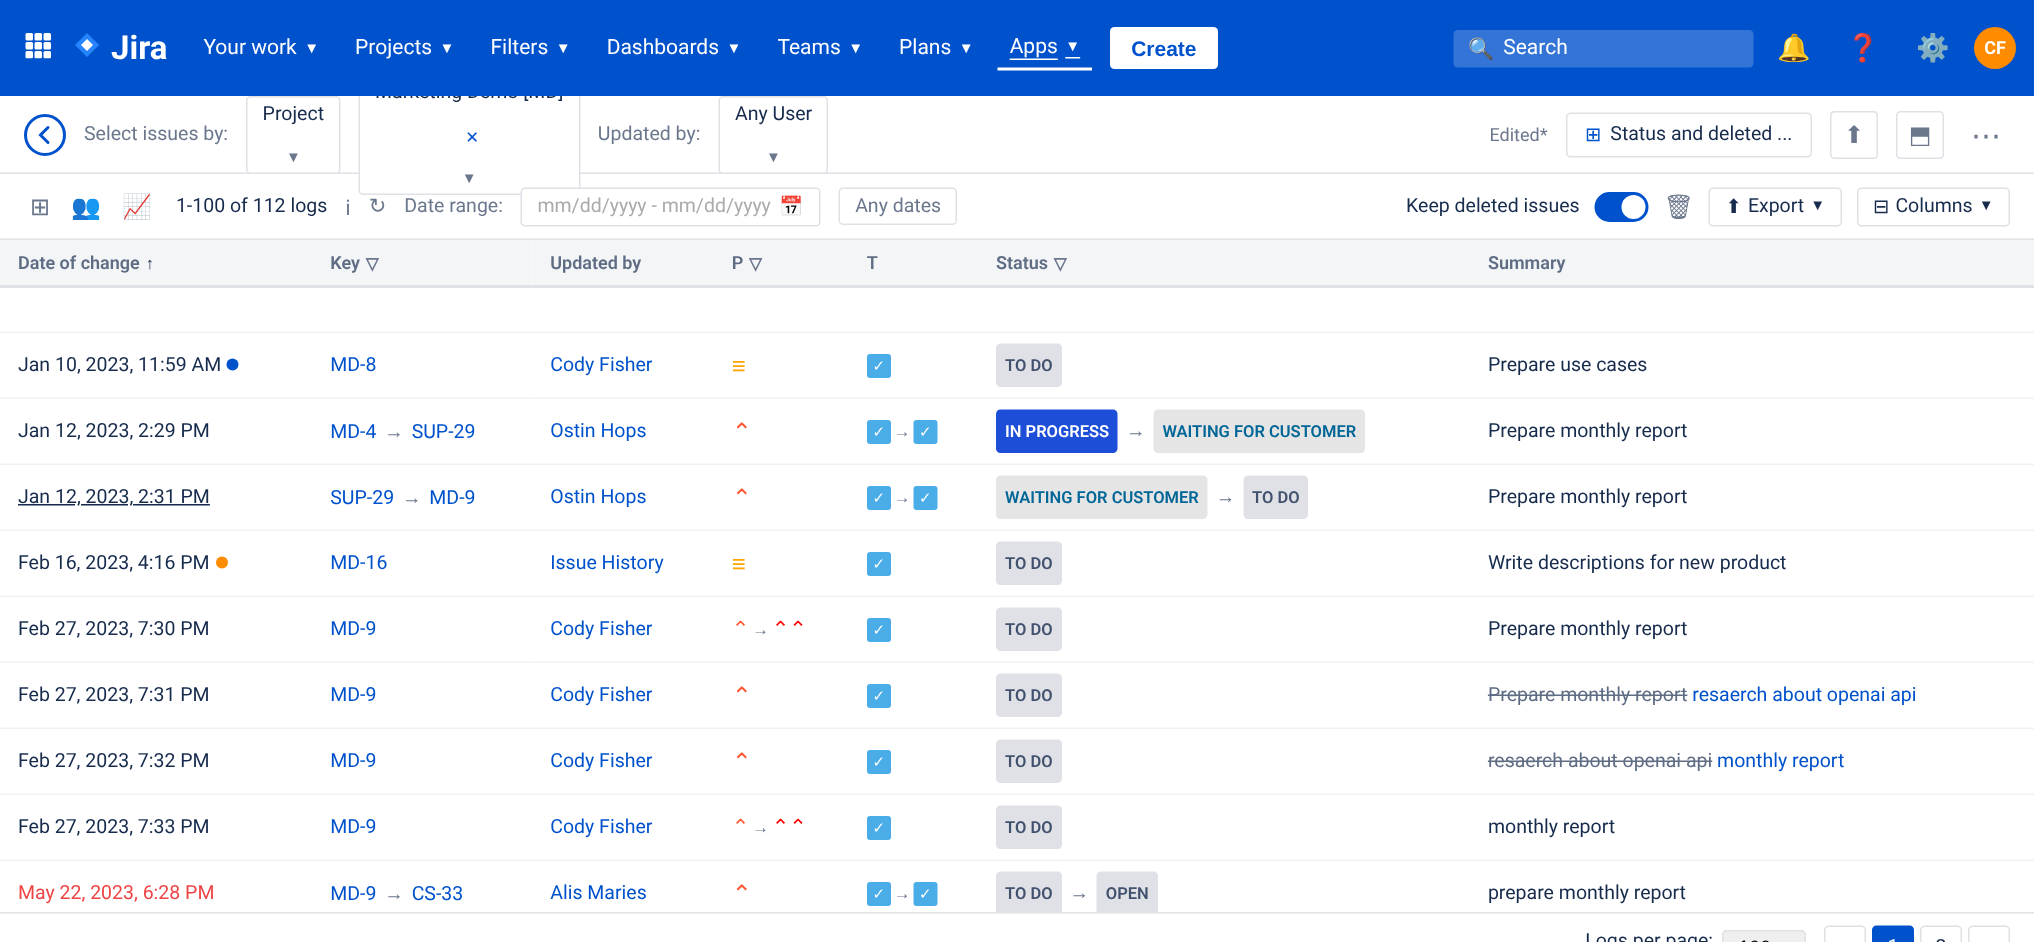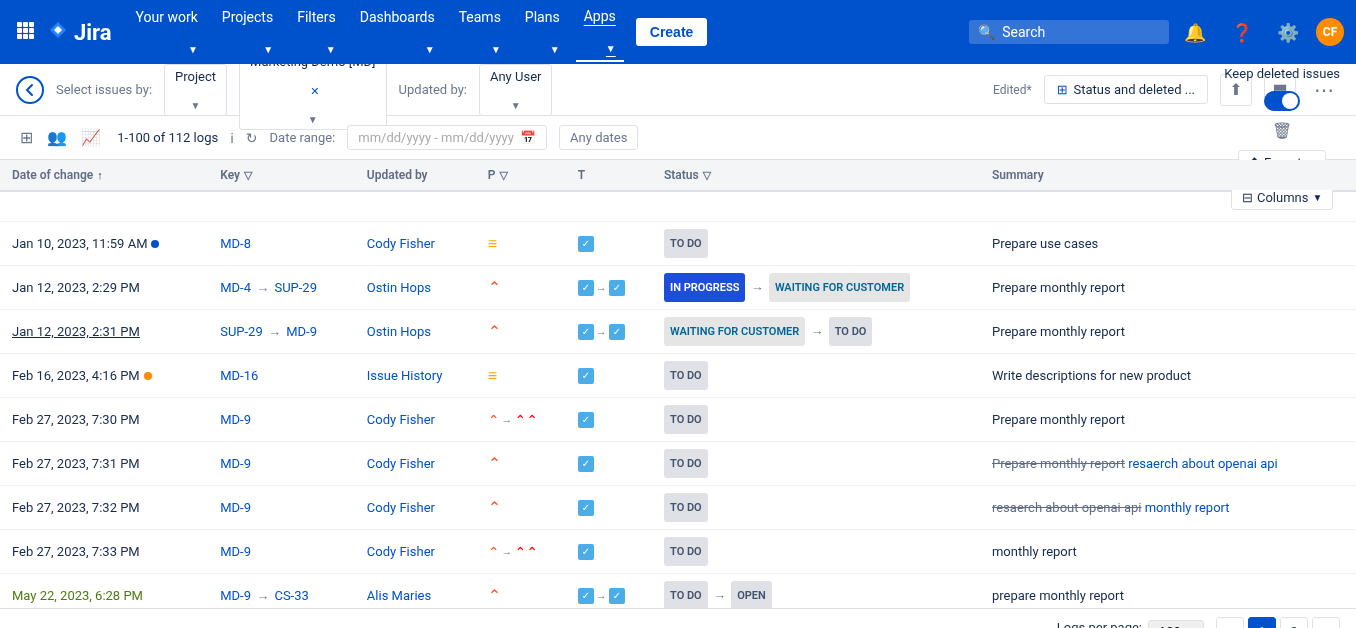--- a/index.html
+++ b/index.html
@@ -8,21 +8,21 @@
     
     .topnav {
       display: flex; align-items: center; height: 64px;
       background: #0052cc; padding: 0 12px; gap: 8px; position: relative; z-index: 100;
     }
     .topnav-apps-grid { color: #fff; font-size: 18px; cursor: pointer; padding: 4px; }
     .topnav-logo { color: #fff; font-weight: bold; font-size: 18px; display: flex; align-items: center; gap: 4px; margin-right: 8px; }
     .topnav-logo span { color: #fff; font-size: 22px; }
     .nav-item {
       color: #fff; font-size: 14px; padding: 6px 8px; border-radius: 3px; cursor: pointer;
-      display: flex; align-items: flex-end; gap: 19px; white-space: nowrap; flex-direction: column;
+      display: flex; align-items: center; gap: 3px; white-space: nowrap;
     }
     .nav-create {
       background: #fff; color: #0052cc; font-weight: 600; font-size: 14px;
       padding: 6px 14px; border-radius: 3px; cursor: pointer; margin-left: 4px;
       border: none;
     }
     .nav-spacer { flex: 1; }
     .nav-search-box {
       display: flex; align-items: center; background: rgba(255,255,255,0.2);
       border-radius: 3px; padding: 4px 10px; gap: 6px; width: 200px; cursor: pointer;
@@ -70,21 +70,21 @@
     .date-range-label { color: #6b778c; font-size: 13px; white-space: nowrap; }
     .date-range-input {
       display: flex; align-items: center; gap: 6px;
       border: 1px solid #dfe1e6; border-radius: 3px; padding: 4px 10px;
       font-size: 13px; color: #6b778c; cursor: pointer; background: #fff;
     }
     .date-preset-btn {
       border: 1px solid #dfe1e6; border-radius: 3px; padding: 4px 10px;
       font-size: 13px; color: #6b778c; cursor: pointer; background: #fff;
     }
-    .toolbar-right { display: flex; align-items: center; gap: 10px; margin-left: auto; flex-direction: column; }
+    .toolbar-right { display: flex; align-items: center; gap: 10px; margin-left: auto; }
     .keep-deleted-label { font-size: 13px; color: #172b4d; white-space: nowrap; }
     .toggle-wrap { display: inline-flex; align-items: center; }
     .toggle {
       width: 36px; height: 20px; background: #0052cc; border-radius: 10px;
       position: relative; cursor: pointer;
     }
     .toggle::after {
       content: ''; position: absolute; top: 2px; right: 2px;
       width: 16px; height: 16px; background: #fff; border-radius: 50%;
     }
@@ -479,21 +479,21 @@
       <span style="color:#ff5630;font-size:14px;">⌃</span>
       <span style="color:#6b778c;font-size:11px;">→</span>
       <span style="color:#ff0000;font-size:14px;">⌃⌃</span>
     </span>
           </td>
     <td><span style="width:16px;height:16px;background:#4bade8;border-radius:2px;display:inline-flex;align-items:center;justify-content:center;color:#fff;font-size:10px;">✓</span></td>
     <td><span class="status-badge status-todo">TO DO</span></td>
     <td><span>monthly report</span></td>
   </tr>
         <tr>
-    <td style="color:#4d7c0f;">
+    <td style="color:#ef4444;">
       May 22, 2023, 6:28 PM
     </td>
     <td><a href="#" class="key-link">MD-9</a>
       <span class="arr">→</span>
       <a href="#" class="key-link">CS-33</a></td>
     <td>
       <a href="#" class="user-link">Alis Maries</a>
     </td>
     <td><span style="color:#ff5630;font-size:16px;">⌃</span></td>
     <td>

